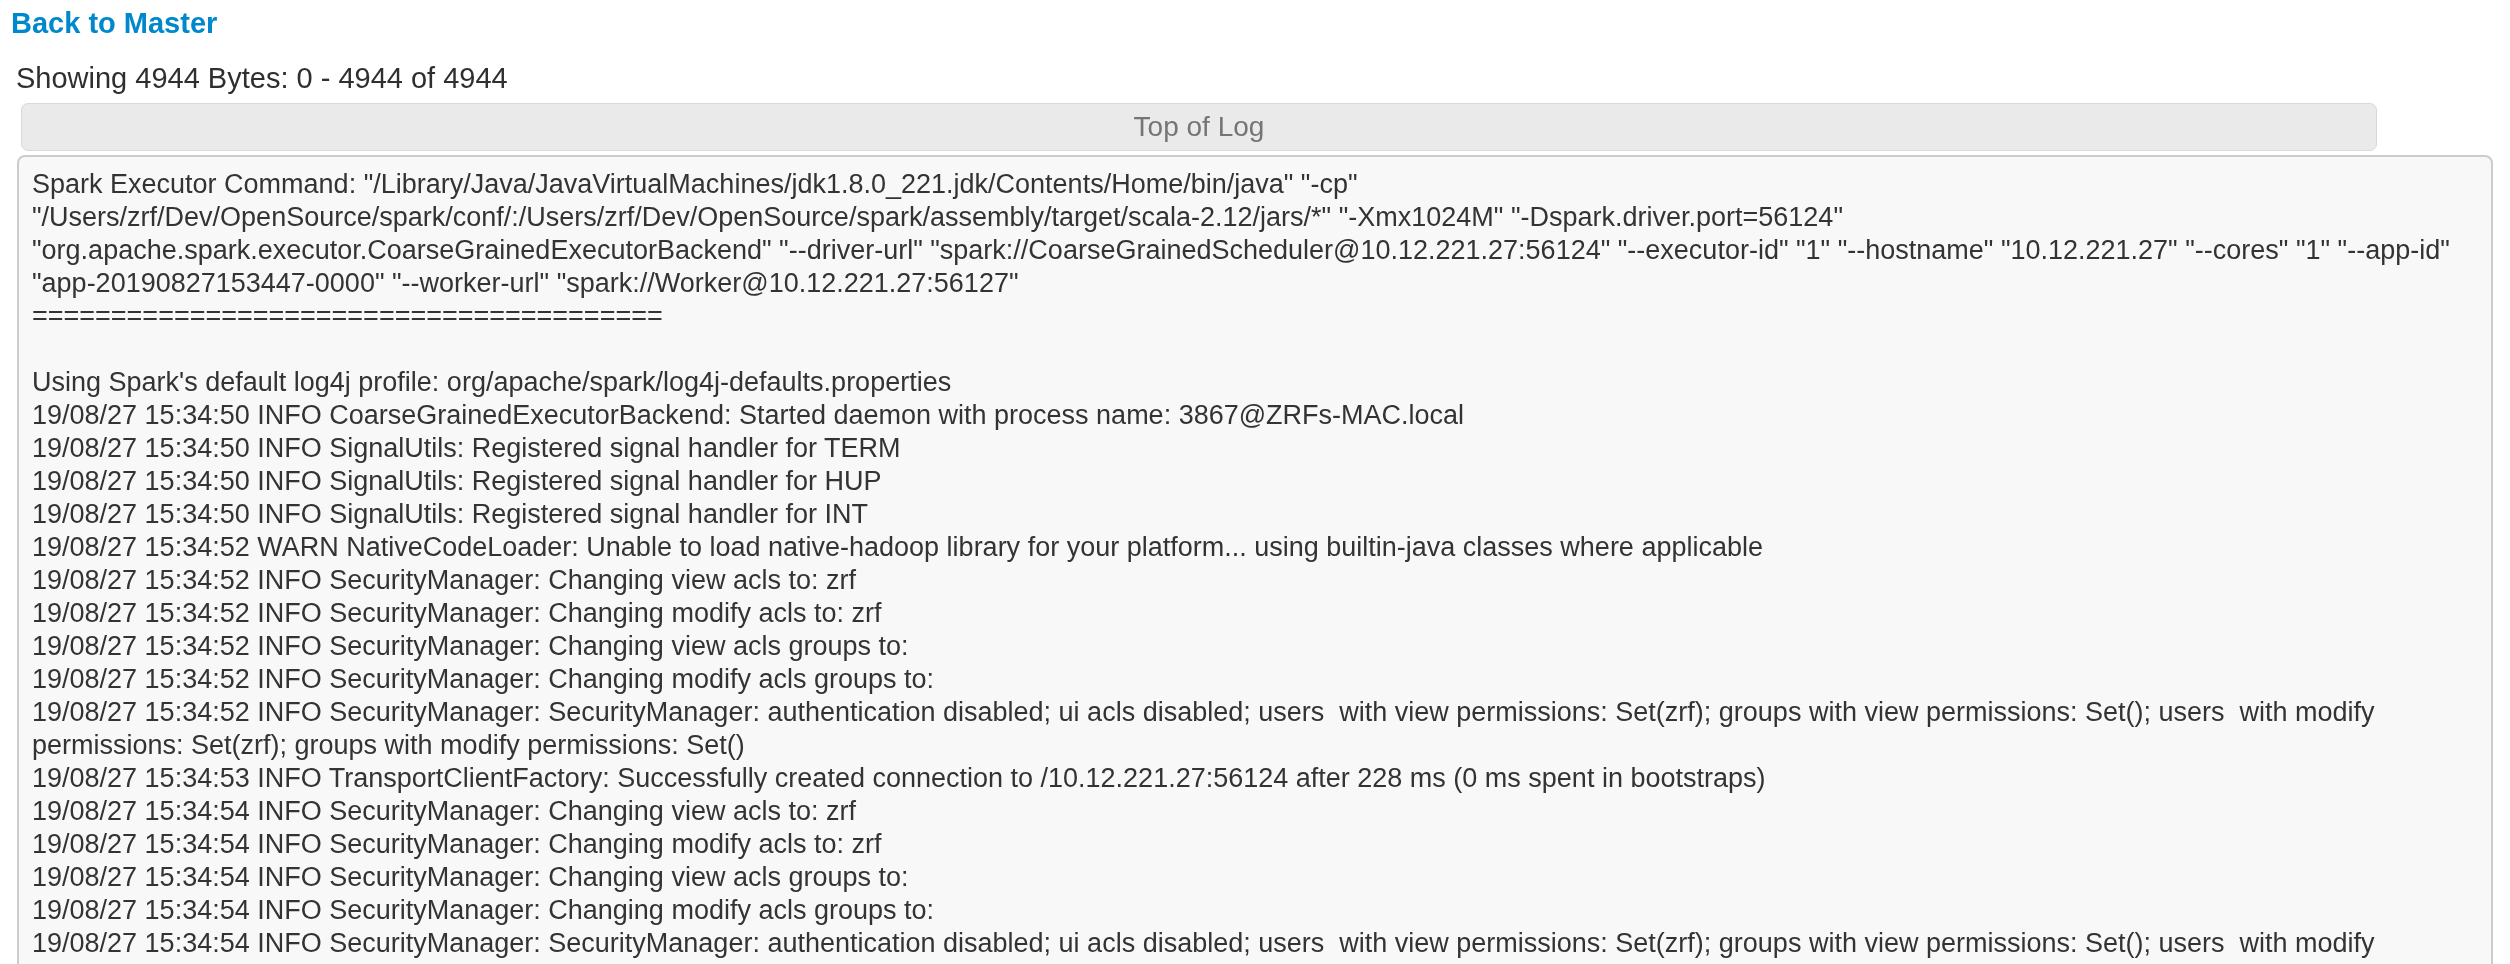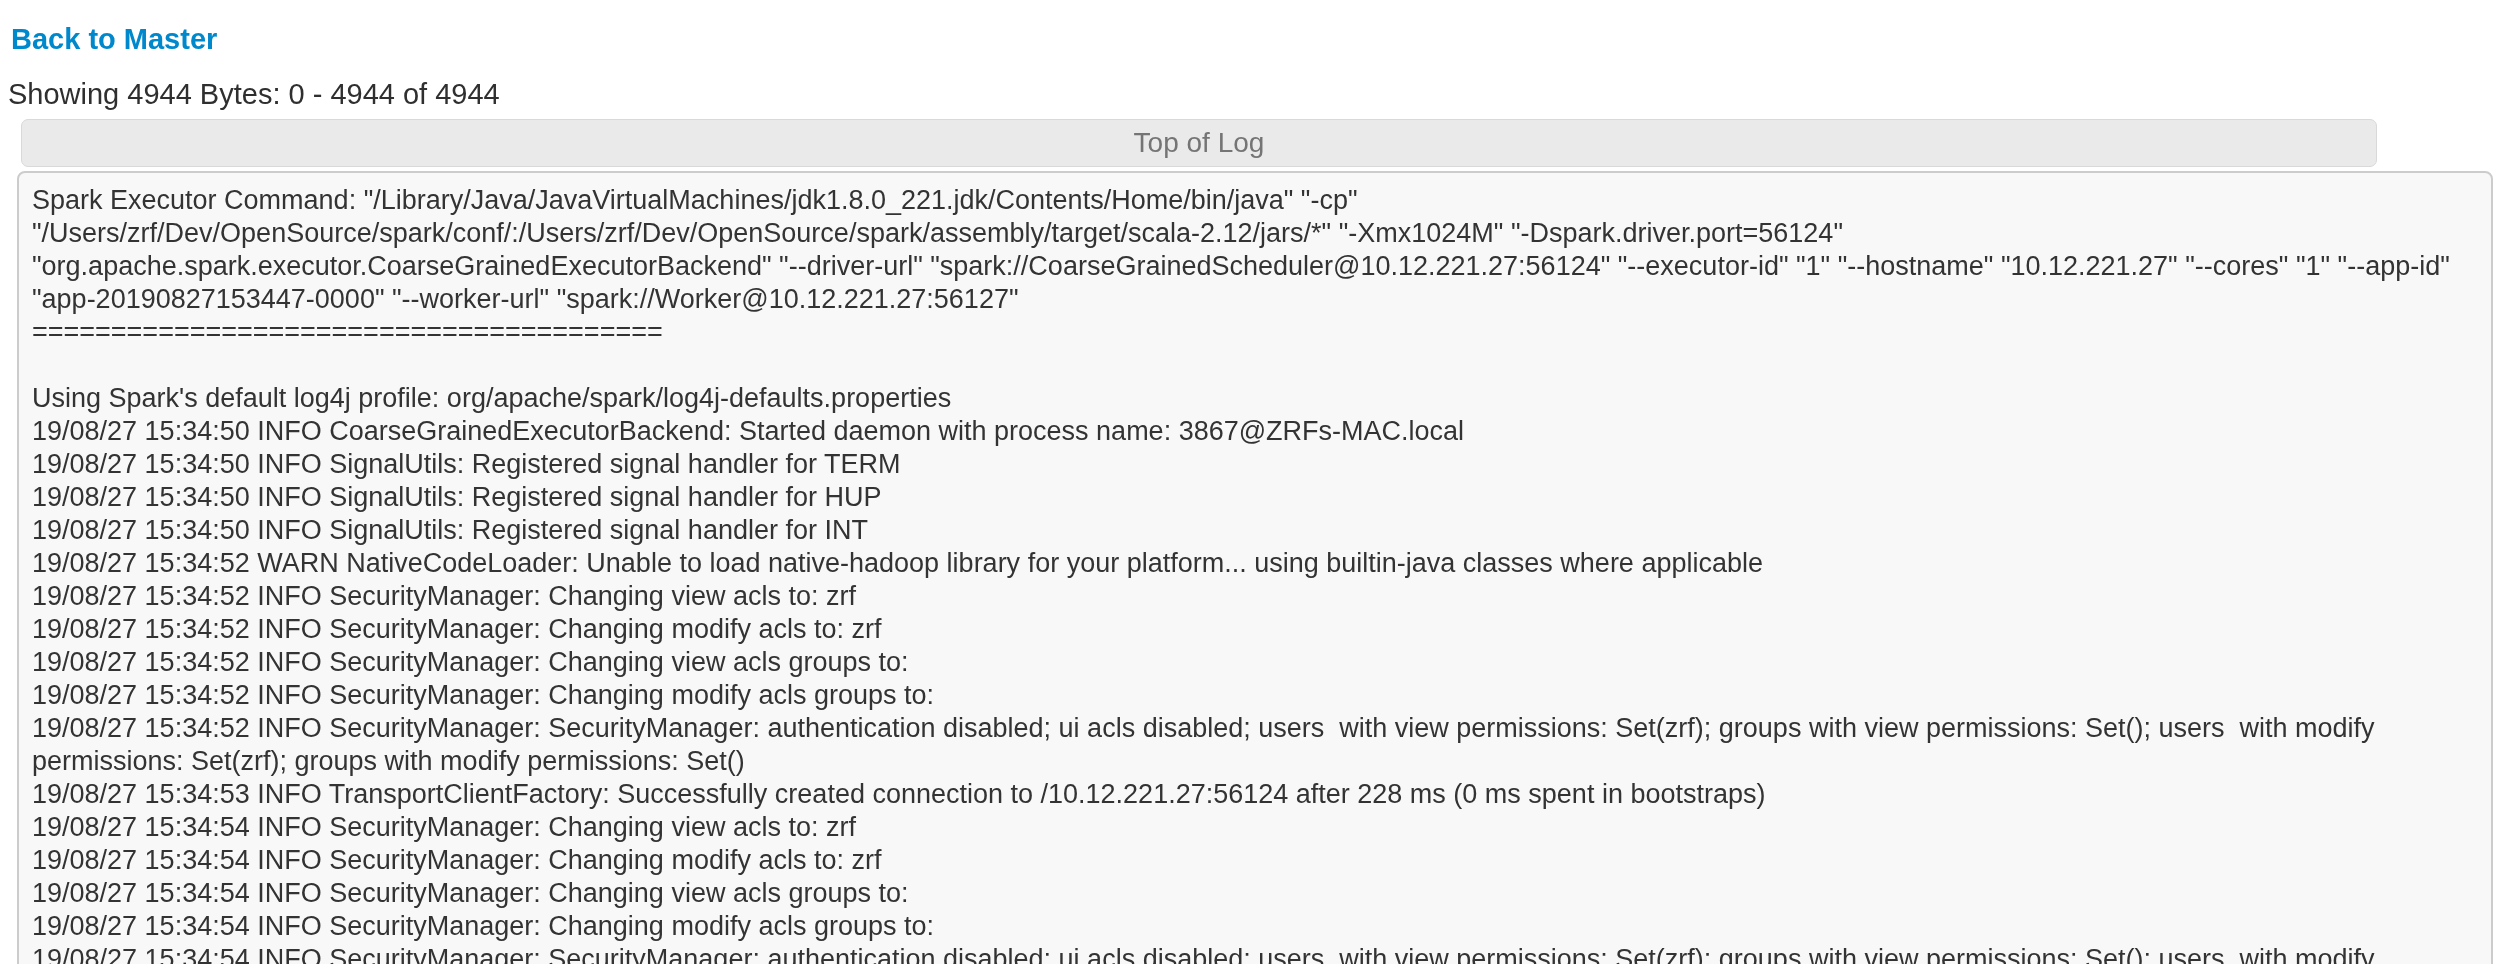--- a/index.html
+++ b/index.html
@@ -14,30 +14,30 @@
     font-family: "Liberation Sans", "DejaVu Sans", sans-serif;
     color: #333333;
   }
   .page {
     position: relative;
     width: 2510px;
     height: 964px;
   }
   .back-link {
     display: inline-block;
-    margin: 23px 0 0 11px;
+    margin: 7px 0 0 11px;
     font-size: 29px;
     line-height: 32px;
     font-weight: bold;
     color: #0088cc;
     text-decoration: none;
     cursor: pointer;
   }
   .byte-range {
-    margin: 24px 0 0 8px;
+    margin: 24px 0 0 16px;
     font-size: 29px;
     line-height: 30px;
     font-weight: normal;
     color: #2f2f2f;
   }
   .log-header {
     box-sizing: border-box;
     margin: 10px 0 0 21px;
     width: 2356px;
     height: 48px;

